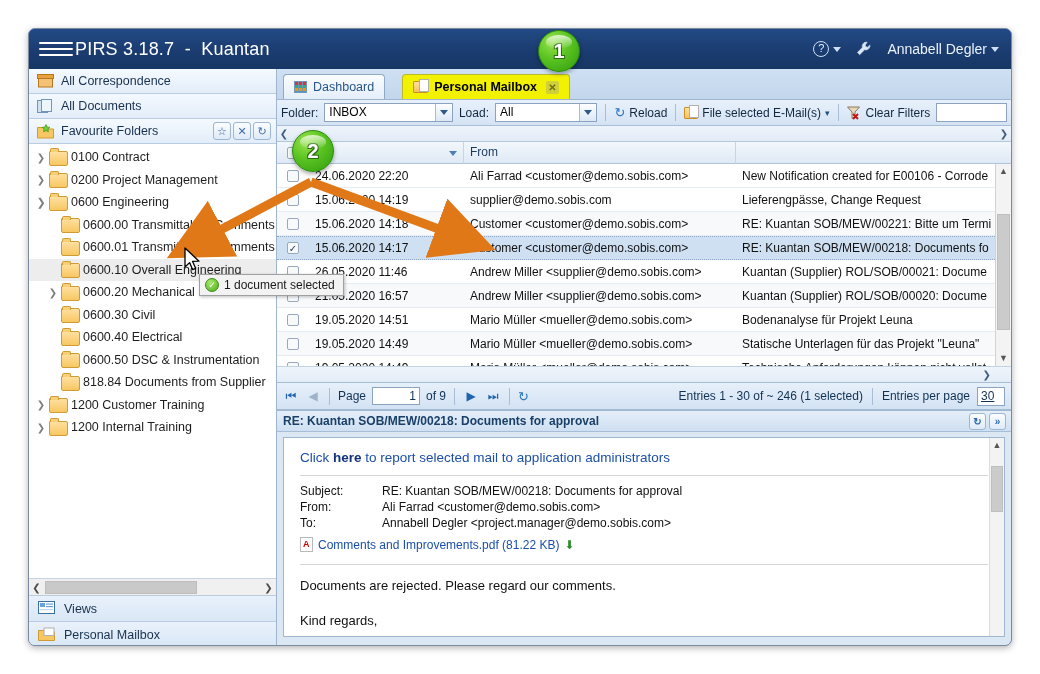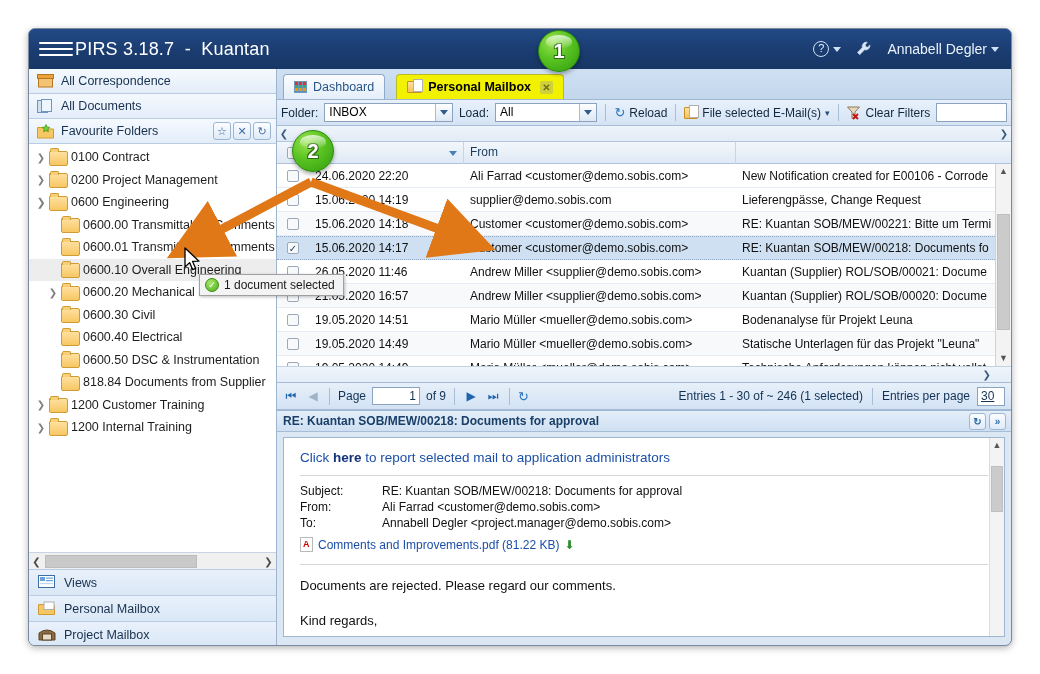--- a/index.html
+++ b/index.html
@@ -129,21 +129,21 @@
 
   
   #tabstrip {
     height: 30px; padding: 4px 0 0 6px; display: flex; align-items: flex-end;
     background: linear-gradient(#cfe0f2, #c2d6ec);
   }
   .tab {
     height: 25px; display: flex; align-items: center; gap: 6px;
     padding: 0 10px; font-size: 12.5px; border: 1px solid #8fa9c6;
     border-bottom: none; border-radius: 4px 4px 0 0; cursor: pointer;
-    margin-right: 11px;
+    margin-right: 17px;
   }
   .tab.inactive { background: linear-gradient(#fbfdff, #e4eefa); color: #2a5686; }
   .tab.active {
     background: #f2f200; color: #000; font-weight: bold; border-color: #b9ba2a;
     position: relative; z-index: 2;
   }
   .tab-close {
     width: 13px; height: 13px; border-radius: 2px; background: #cfd03a;
     color: #6d6e12; font-size: 10px; line-height: 13px; text-align: center;
     margin-left: 3px; cursor: pointer;
@@ -504,27 +504,20 @@
           <rect x="2" y="8" width="13" height="1.2" fill="#c0d6ee"></rect>
         </svg>
         <span>Views</span>
       </div>
       <div class="bottom-row">
         <svg width="18" height="15" viewBox="0 0 18 15">
           <path d="M0.5 3.5h6l1.3 1.3h8.7v8.7H0.5z" fill="#f7c763" stroke="#cf9c34"></path>
           <rect x="6" y="1" width="10" height="7.5" fill="#fff" stroke="#b0b0b0"></rect>
         </svg>
         <span>Personal Mailbox</span>
-      </div>
-      <div class="bottom-row">
-        <svg width="18" height="15" viewBox="0 0 18 15">
-          <path d="M1 6 Q9 0 17 6v7H1z" fill="#8a6a44" stroke="#5c4526"></path>
-          <rect x="4.5" y="7" width="9" height="6" fill="#e8ddc9" stroke="#5c4526"></rect>
-        </svg>
-        <span>Project Mailbox</span>
       </div>
     </div>
 
     <div id="main">
 
       <div id="tabstrip">
         <div class="tab inactive">
           <span class="grid-ico"></span>
           <span>Dashboard</span>
         </div>

